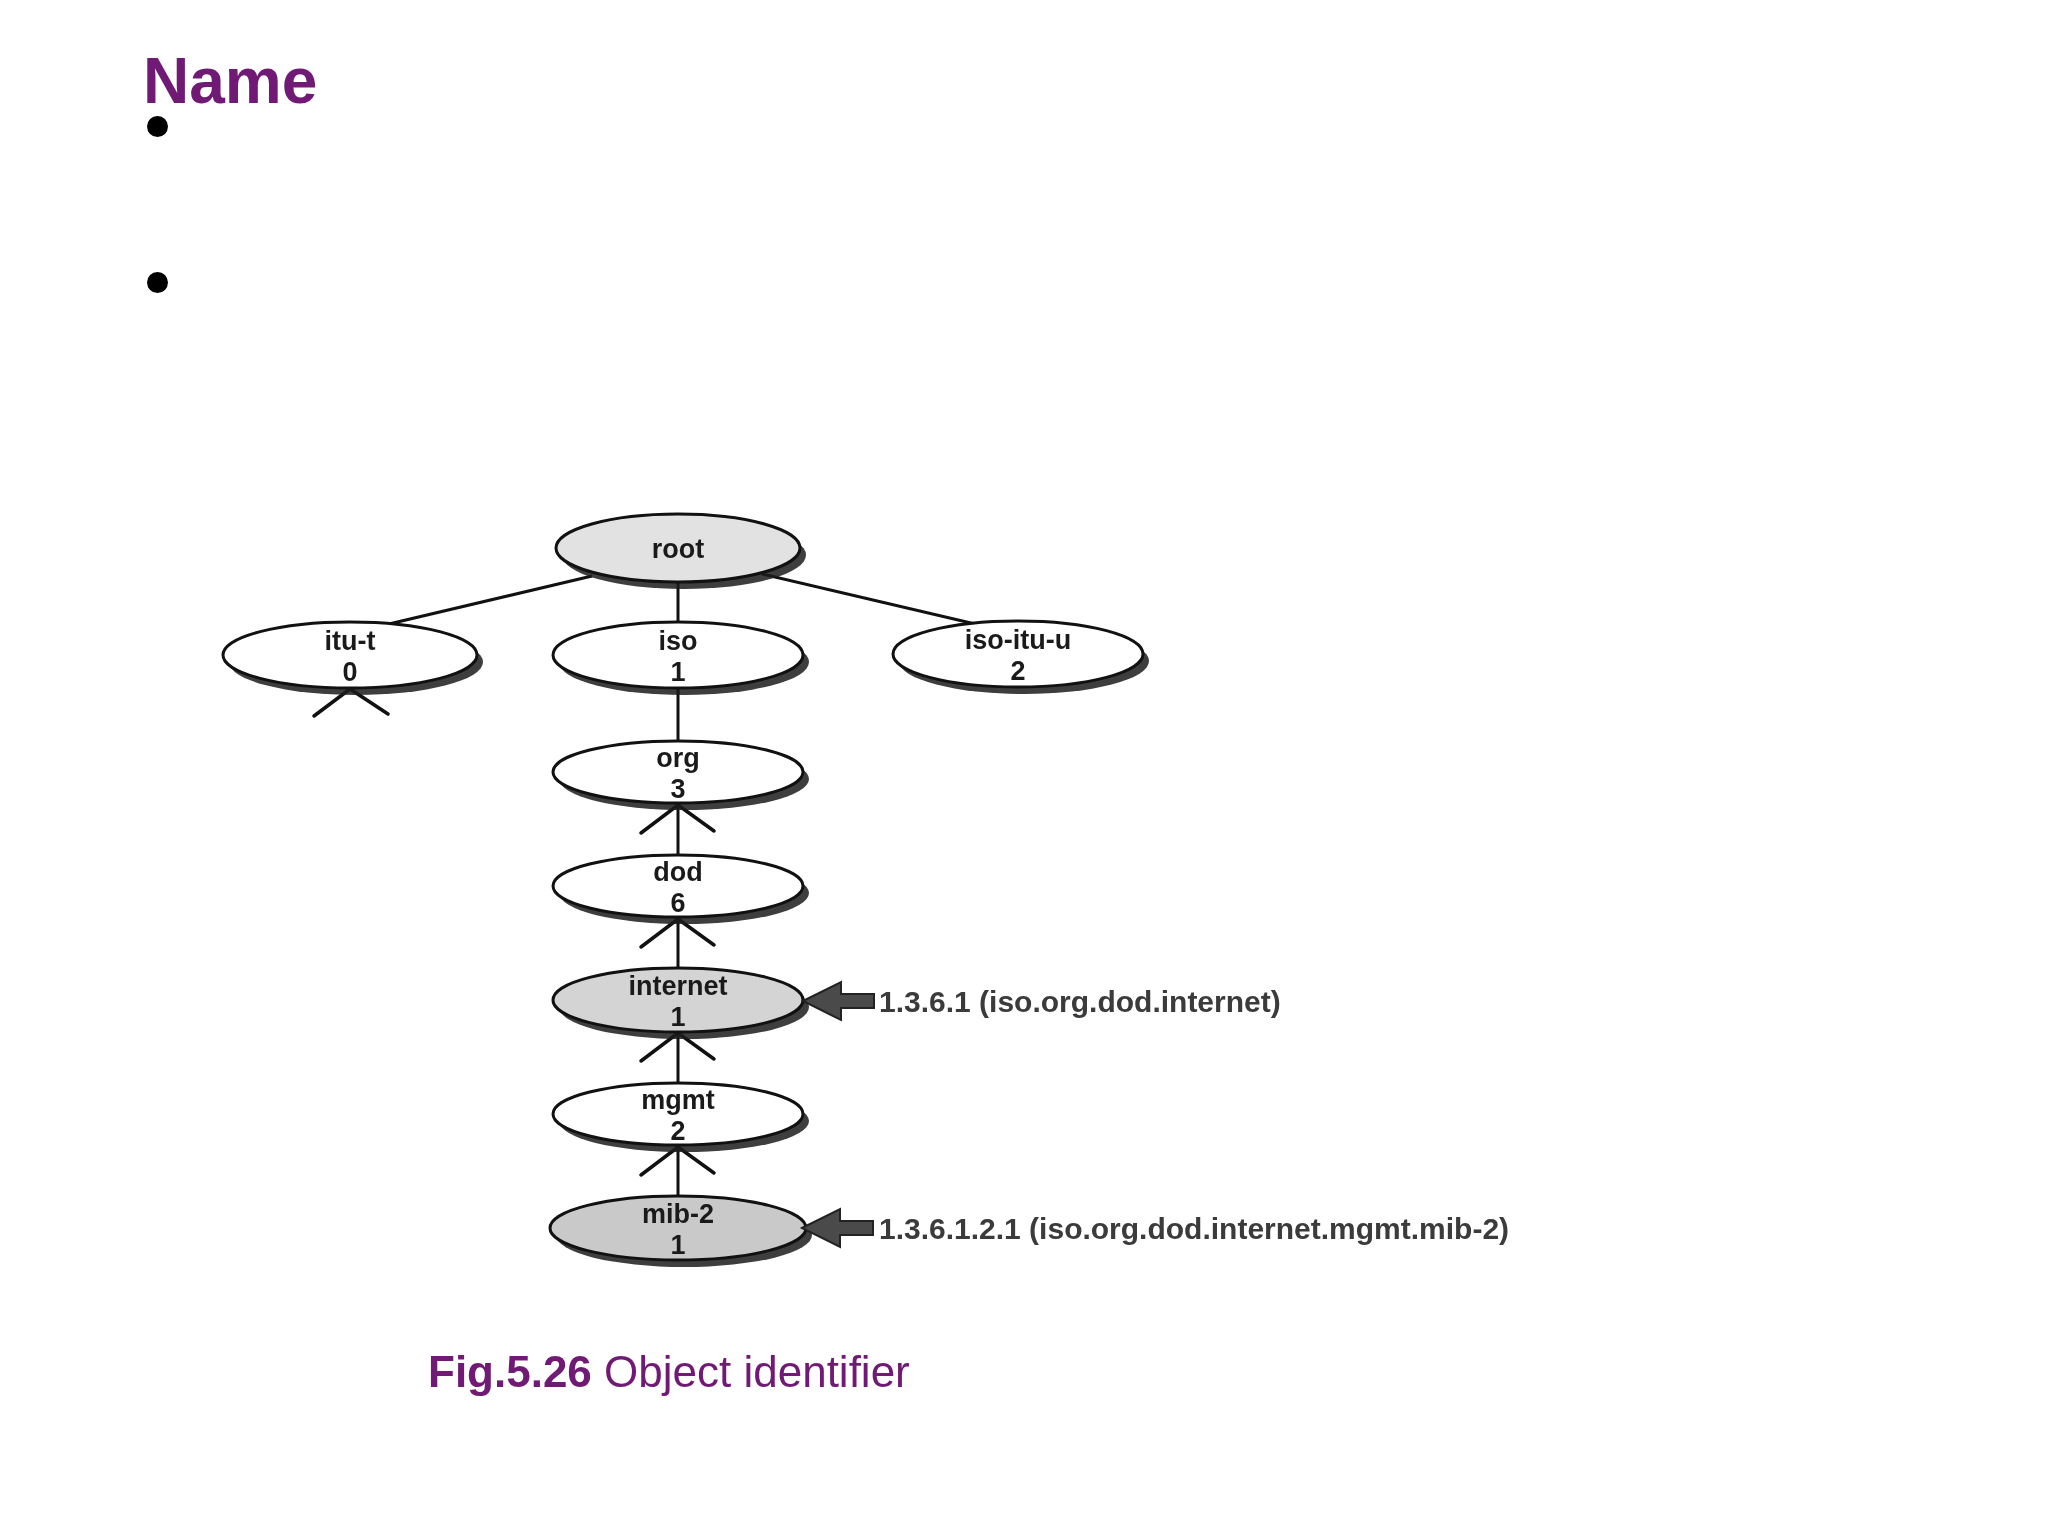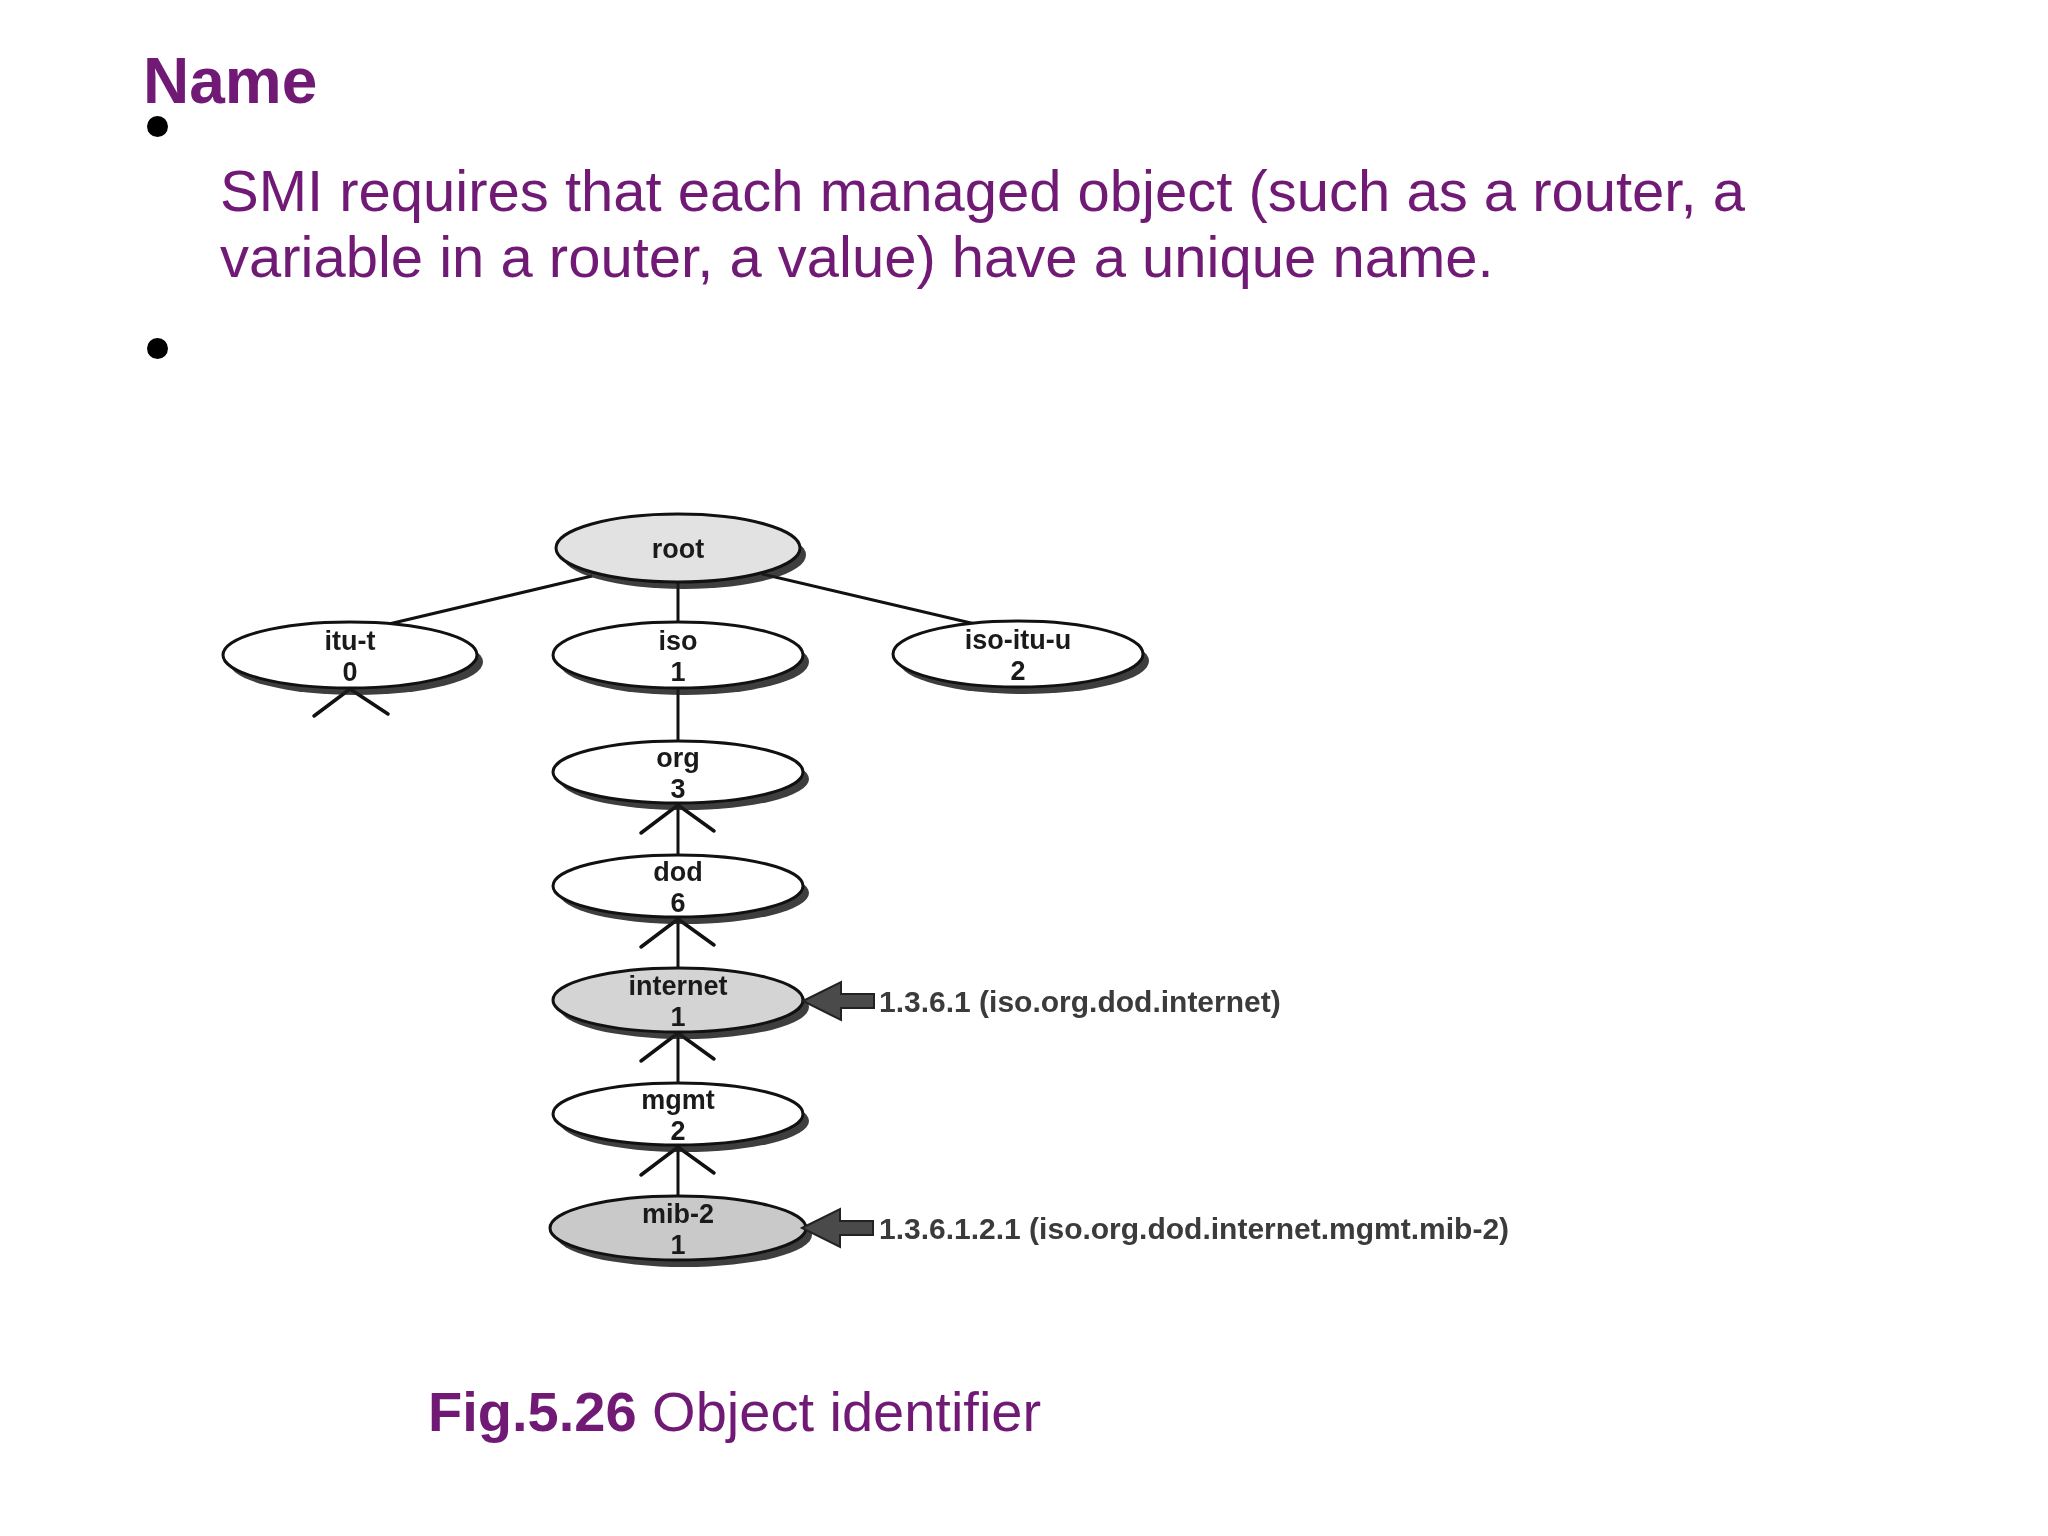--- a/index.html
+++ b/index.html
@@ -40,36 +40,35 @@
   .annotation{
     font-family:"Liberation Sans", sans-serif;
     font-size:30px;font-weight:600;fill:#3b3b3b;
     text-anchor:start;
   }
   .edge{stroke:#111;stroke-width:3;fill:none;}
   .caret{stroke:#111;stroke-width:3.5;fill:none;stroke-linecap:round;}
   .node-outline{stroke:#111;stroke-width:3;}
   .node-shadow{fill:#1c1c1c;opacity:0.85;}
   .caption{
-    position:absolute;left:428px;top:1376px;
-    font-size:56px;line-height:72px;
+    position:absolute;left:428px;top:1336px;
+    font-size:44px;line-height:72px;
   }
   .caption .fig-no{font-weight:bold;}
 </style>
 </head>
 <body>
 
 <div class="slide">
 
   <h1 class="title">Name</h1>
 
   <ul class="bullets">
     <li class="bullet-item">
-      <span class="bullet-dot"></span><span>SMI requires that each managed object (such as a router, a
-variable in a router, a value) have a unique name.</span>
+      <span class="bullet-dot"></span>
     </li>
     <li class="bullet-item">
       <span class="bullet-dot"></span>
     </li>
   </ul>
 
   <svg class="diagram-svg" width="2048" height="1536" viewBox="0 0 2048 1536">
 
     <g>
       <line class="edge" x1="592" y1="576" x2="372" y2="628"></line>

